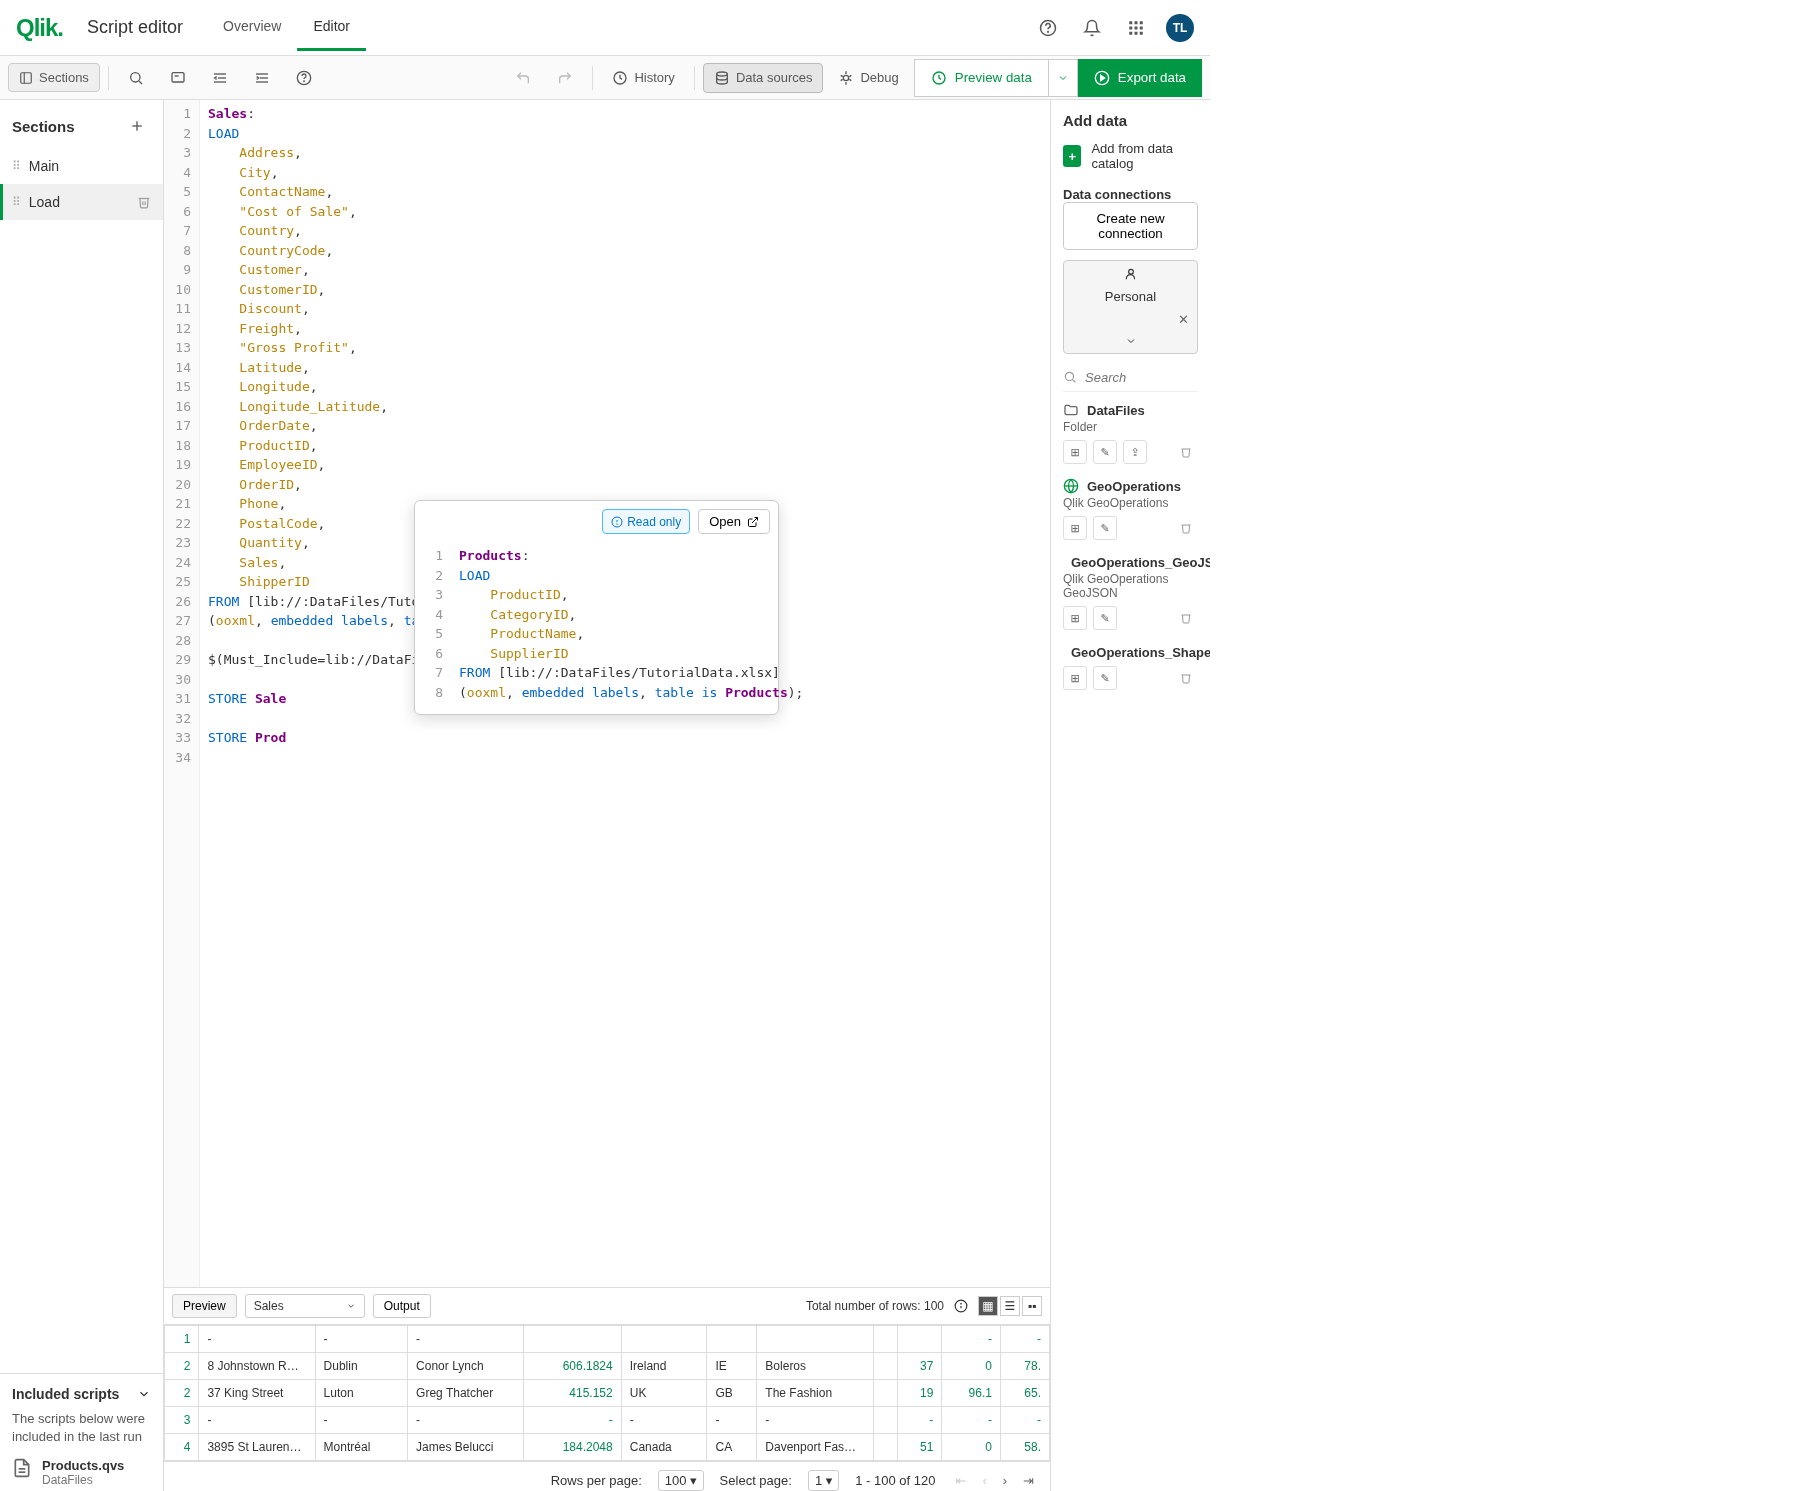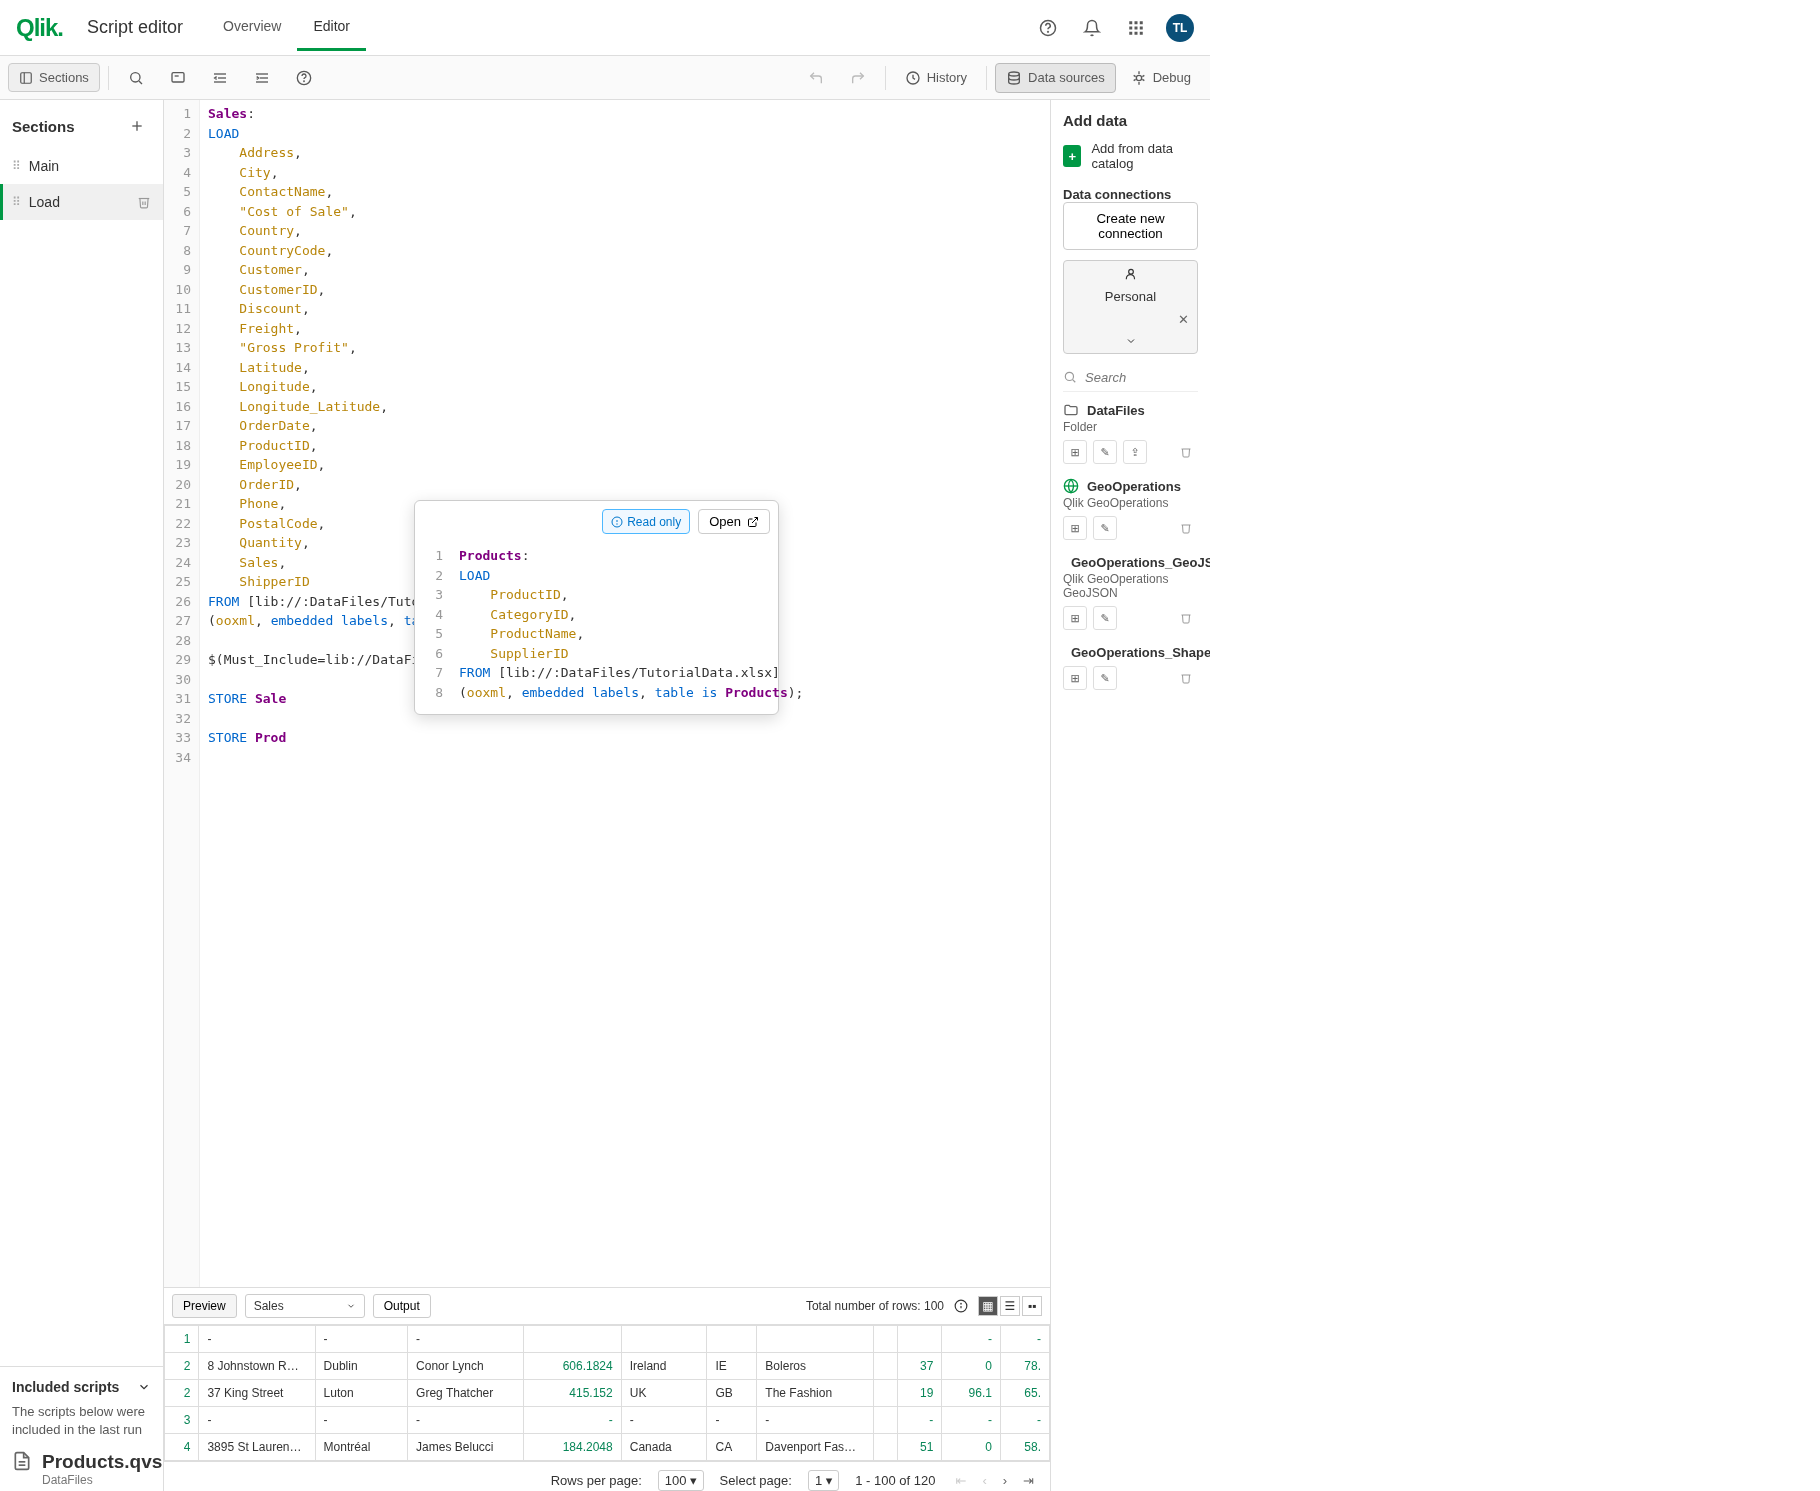--- a/index.html
+++ b/index.html
@@ -31,21 +31,21 @@
 .sidebar-title { font-size: 15px; font-weight: 600; }
 .section-item { display: flex; align-items: center; gap: 10px; padding: 10px 12px; cursor: pointer; position: relative; }
 .section-item.active { background: #f0f0f0; border-left: 3px solid #009845; padding-left: 9px; }
 .drag-handle { color: #aaa; font-size: 12px; letter-spacing: -2px; }
 .section-item .del { margin-left: auto; color: #999; }
 .included-section { border-top: 1px solid #ddd; padding: 12px; }
 .included-header { display: flex; align-items: center; justify-content: space-between; font-weight: 600; margin-bottom: 8px; }
 .included-desc { font-size: 13px; color: #595959; line-height: 1.4; margin-bottom: 12px; }
 .included-file { display: flex; gap: 10px; align-items: flex-start; }
 .file-icon { color: #666; }
-.file-name { font-weight: 600; font-size: 19px; }
+.file-name { font-weight: 600; font-size: 13px; }
 .file-sub { font-size: 12px; color: #777; }
 
 .editor-area { flex: 1; display: flex; flex-direction: column; min-width: 0; position: relative; }
 .code-editor { flex: 1; display: flex; font-family: "Consolas", "Monaco", monospace; font-size: 13px; line-height: 1.5; overflow: auto; }
 .gutter { background: #fafafa; border-right: 1px solid #eee; padding: 4px 8px 4px 4px; text-align: right; color: #999; user-select: none; min-width: 36px; }
 .code { padding: 4px 8px; white-space: pre; }
 .kw { color: #0066cc; } .field { color: #b8860b; } .tbl { color: #800080; font-weight: 600; } .num { color: #098658; }
 
 .popup { position: absolute; top: 400px; left: 250px; width: 365px; background: #fff; border: 1px solid #ccc; border-radius: 6px; box-shadow: 0 4px 16px rgba(0,0,0,0.15); z-index: 10; }
 .popup-header { display: flex; justify-content: flex-end; gap: 8px; padding: 8px; }
@@ -215,20 +215,41 @@
         <circle cx="12" cy="12" r="4"></circle>
         <line x1="12" y1="2" x2="12" y2="6"></line>
         <line x1="12" y1="18" x2="12" y2="22"></line>
         <line x1="4" y1="8" x2="7" y2="10"></line>
         <line x1="17" y1="10" x2="20" y2="8"></line>
         <line x1="4" y1="16" x2="7" y2="14"></line>
         <line x1="17" y1="14" x2="20" y2="16"></line>
       </svg>
     <span>Debug</span>
   </button>
+  <div class="toolbar-right">
+    <button class="preview-btn">
+      <svg width="16" height="16" viewBox="0 0 24 24" fill="none" stroke="currentColor" stroke-width="2">
+          <circle cx="12" cy="12" r="9"></circle>
+          <polyline points="12 7 12 12 15 14"></polyline>
+        </svg>
+      <span>Preview data</span>
+    </button>
+    <button class="preview-btn dropdown">
+      <svg width="12" height="12" viewBox="0 0 24 24" fill="none" stroke="currentColor" stroke-width="2">
+          <polyline points="6 9 12 15 18 9"></polyline>
+        </svg>
+    </button>
+    <button class="export-btn">
+      <svg width="16" height="16" viewBox="0 0 24 24" fill="none" stroke="currentColor" stroke-width="2">
+          <circle cx="12" cy="12" r="10"></circle>
+          <polygon points="10,8 16,12 10,16" fill="currentColor"></polygon>
+        </svg>
+      <span>Export data</span>
+    </button>
+  </div>
 </div>
 
 <div class="main">
 
   <div class="sidebar">
     <div class="sidebar-section">
       <span class="sidebar-title">Sections</span>
       <span class="icon-btn">
         <svg width="16" height="16" viewBox="0 0 24 24" fill="none" stroke="currentColor" stroke-width="2">
             <line x1="12" y1="5" x2="12" y2="19"></line>

